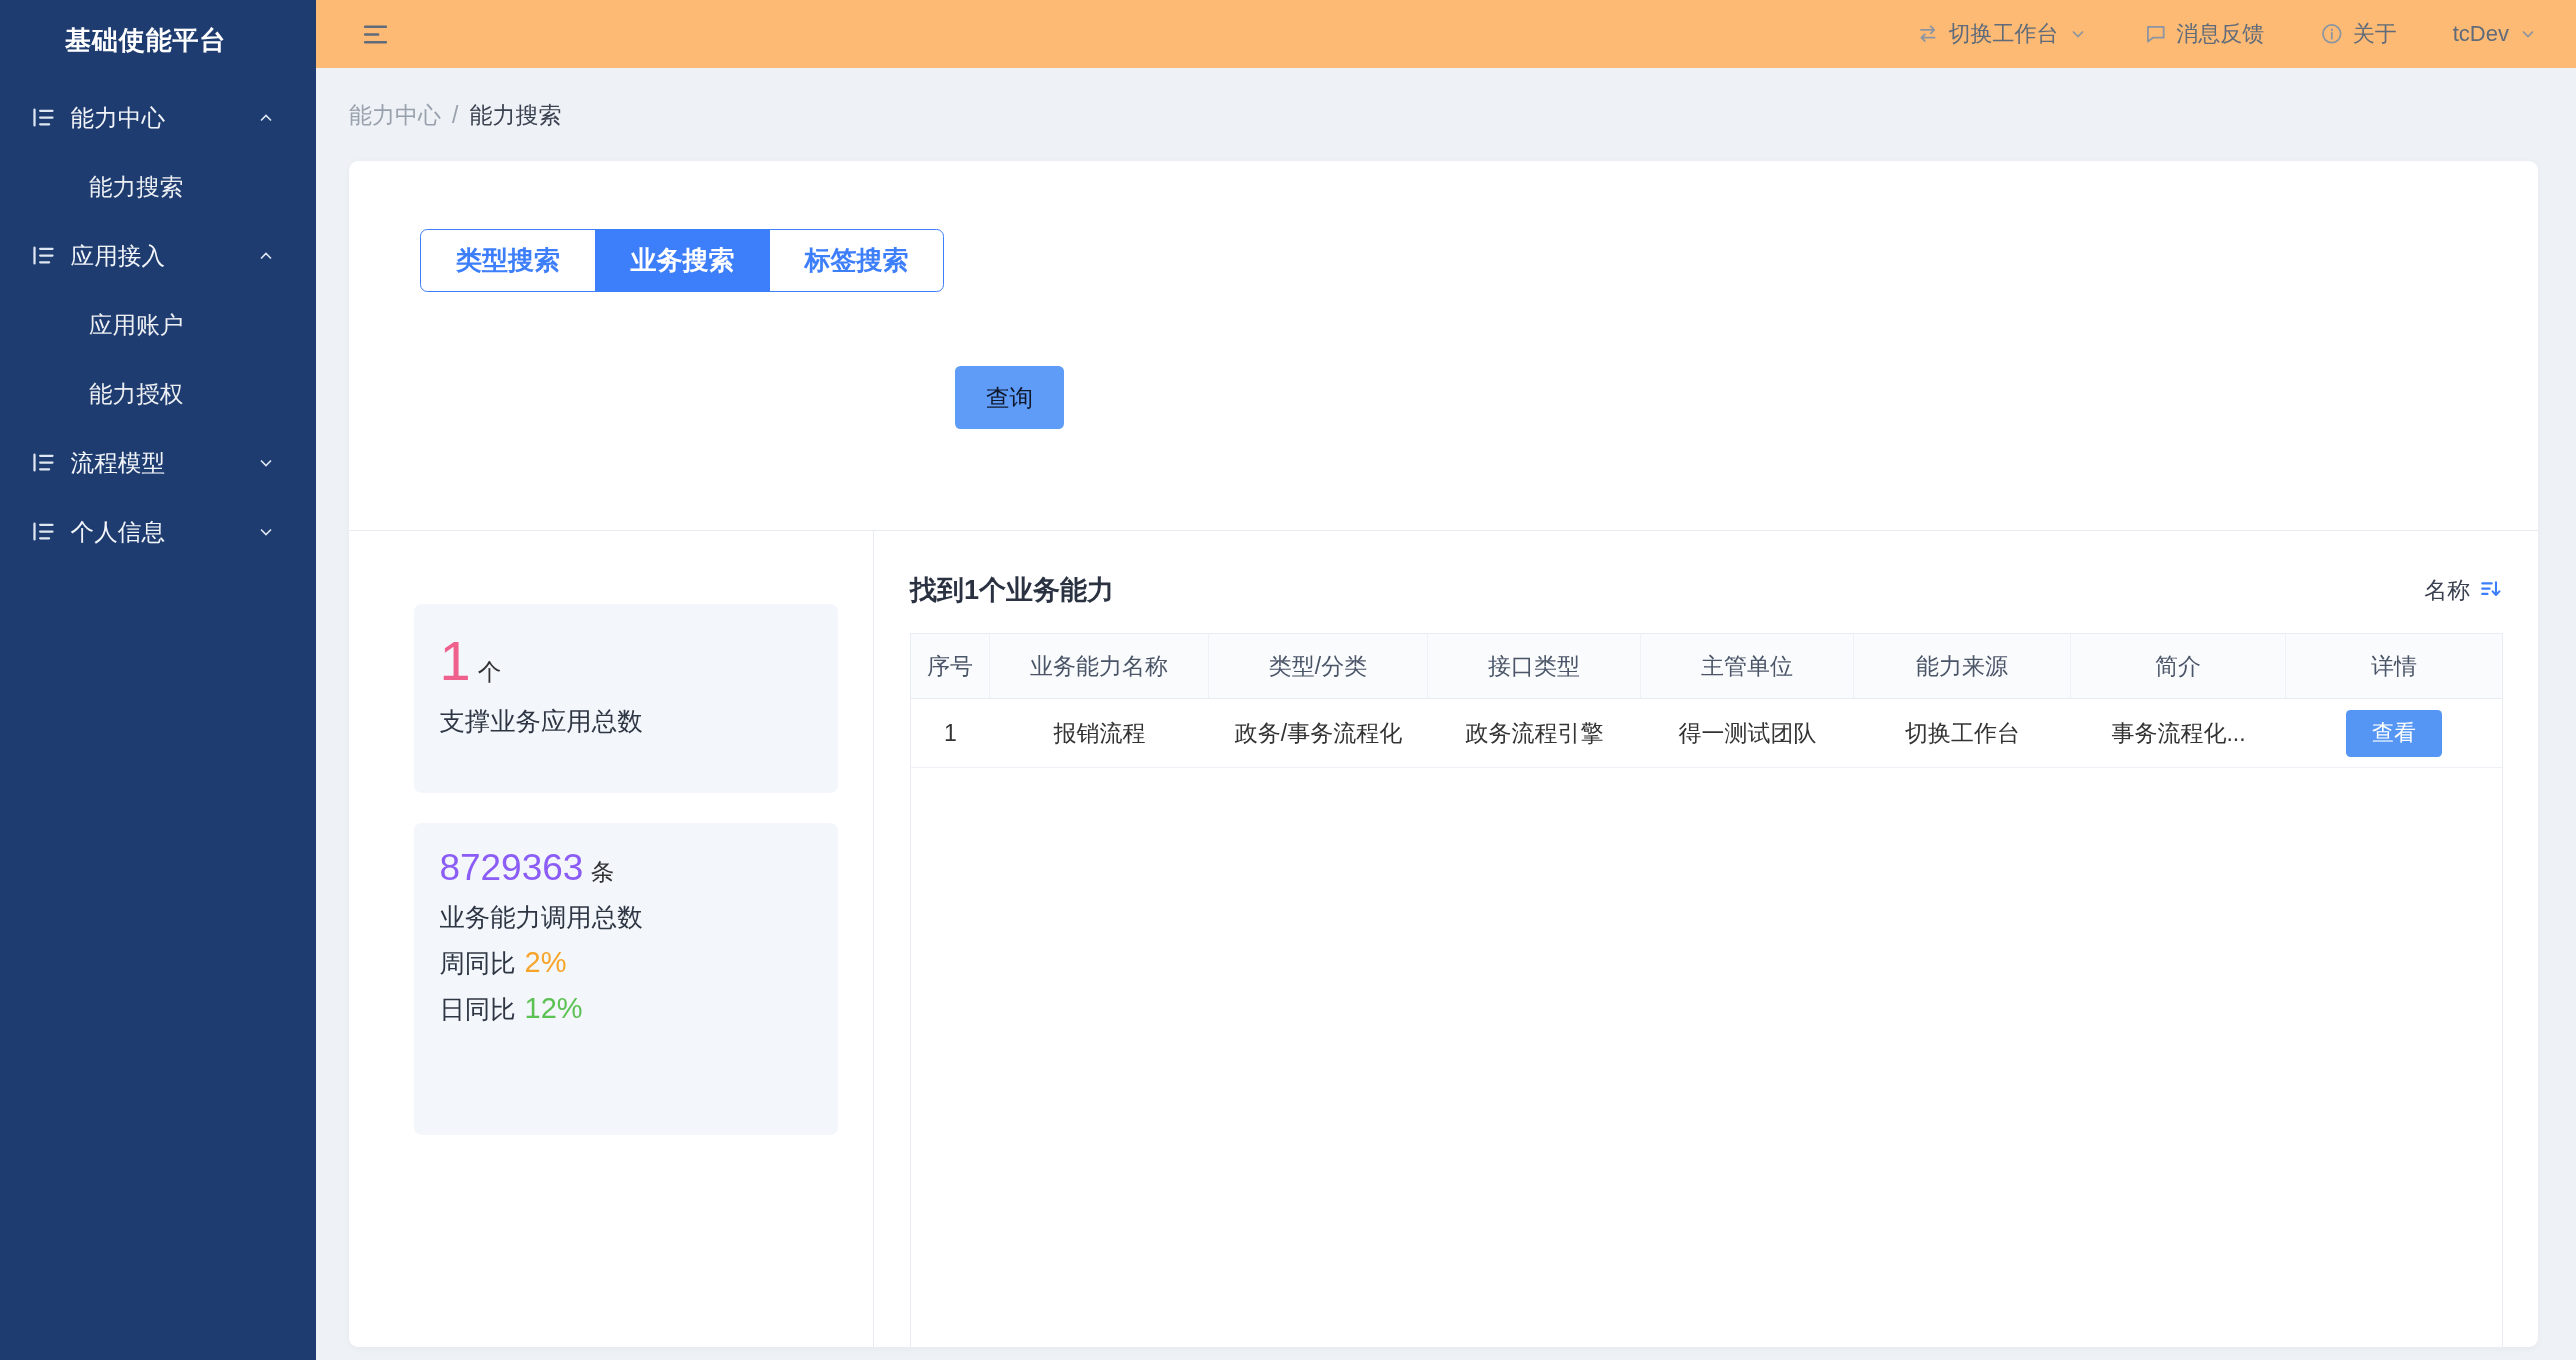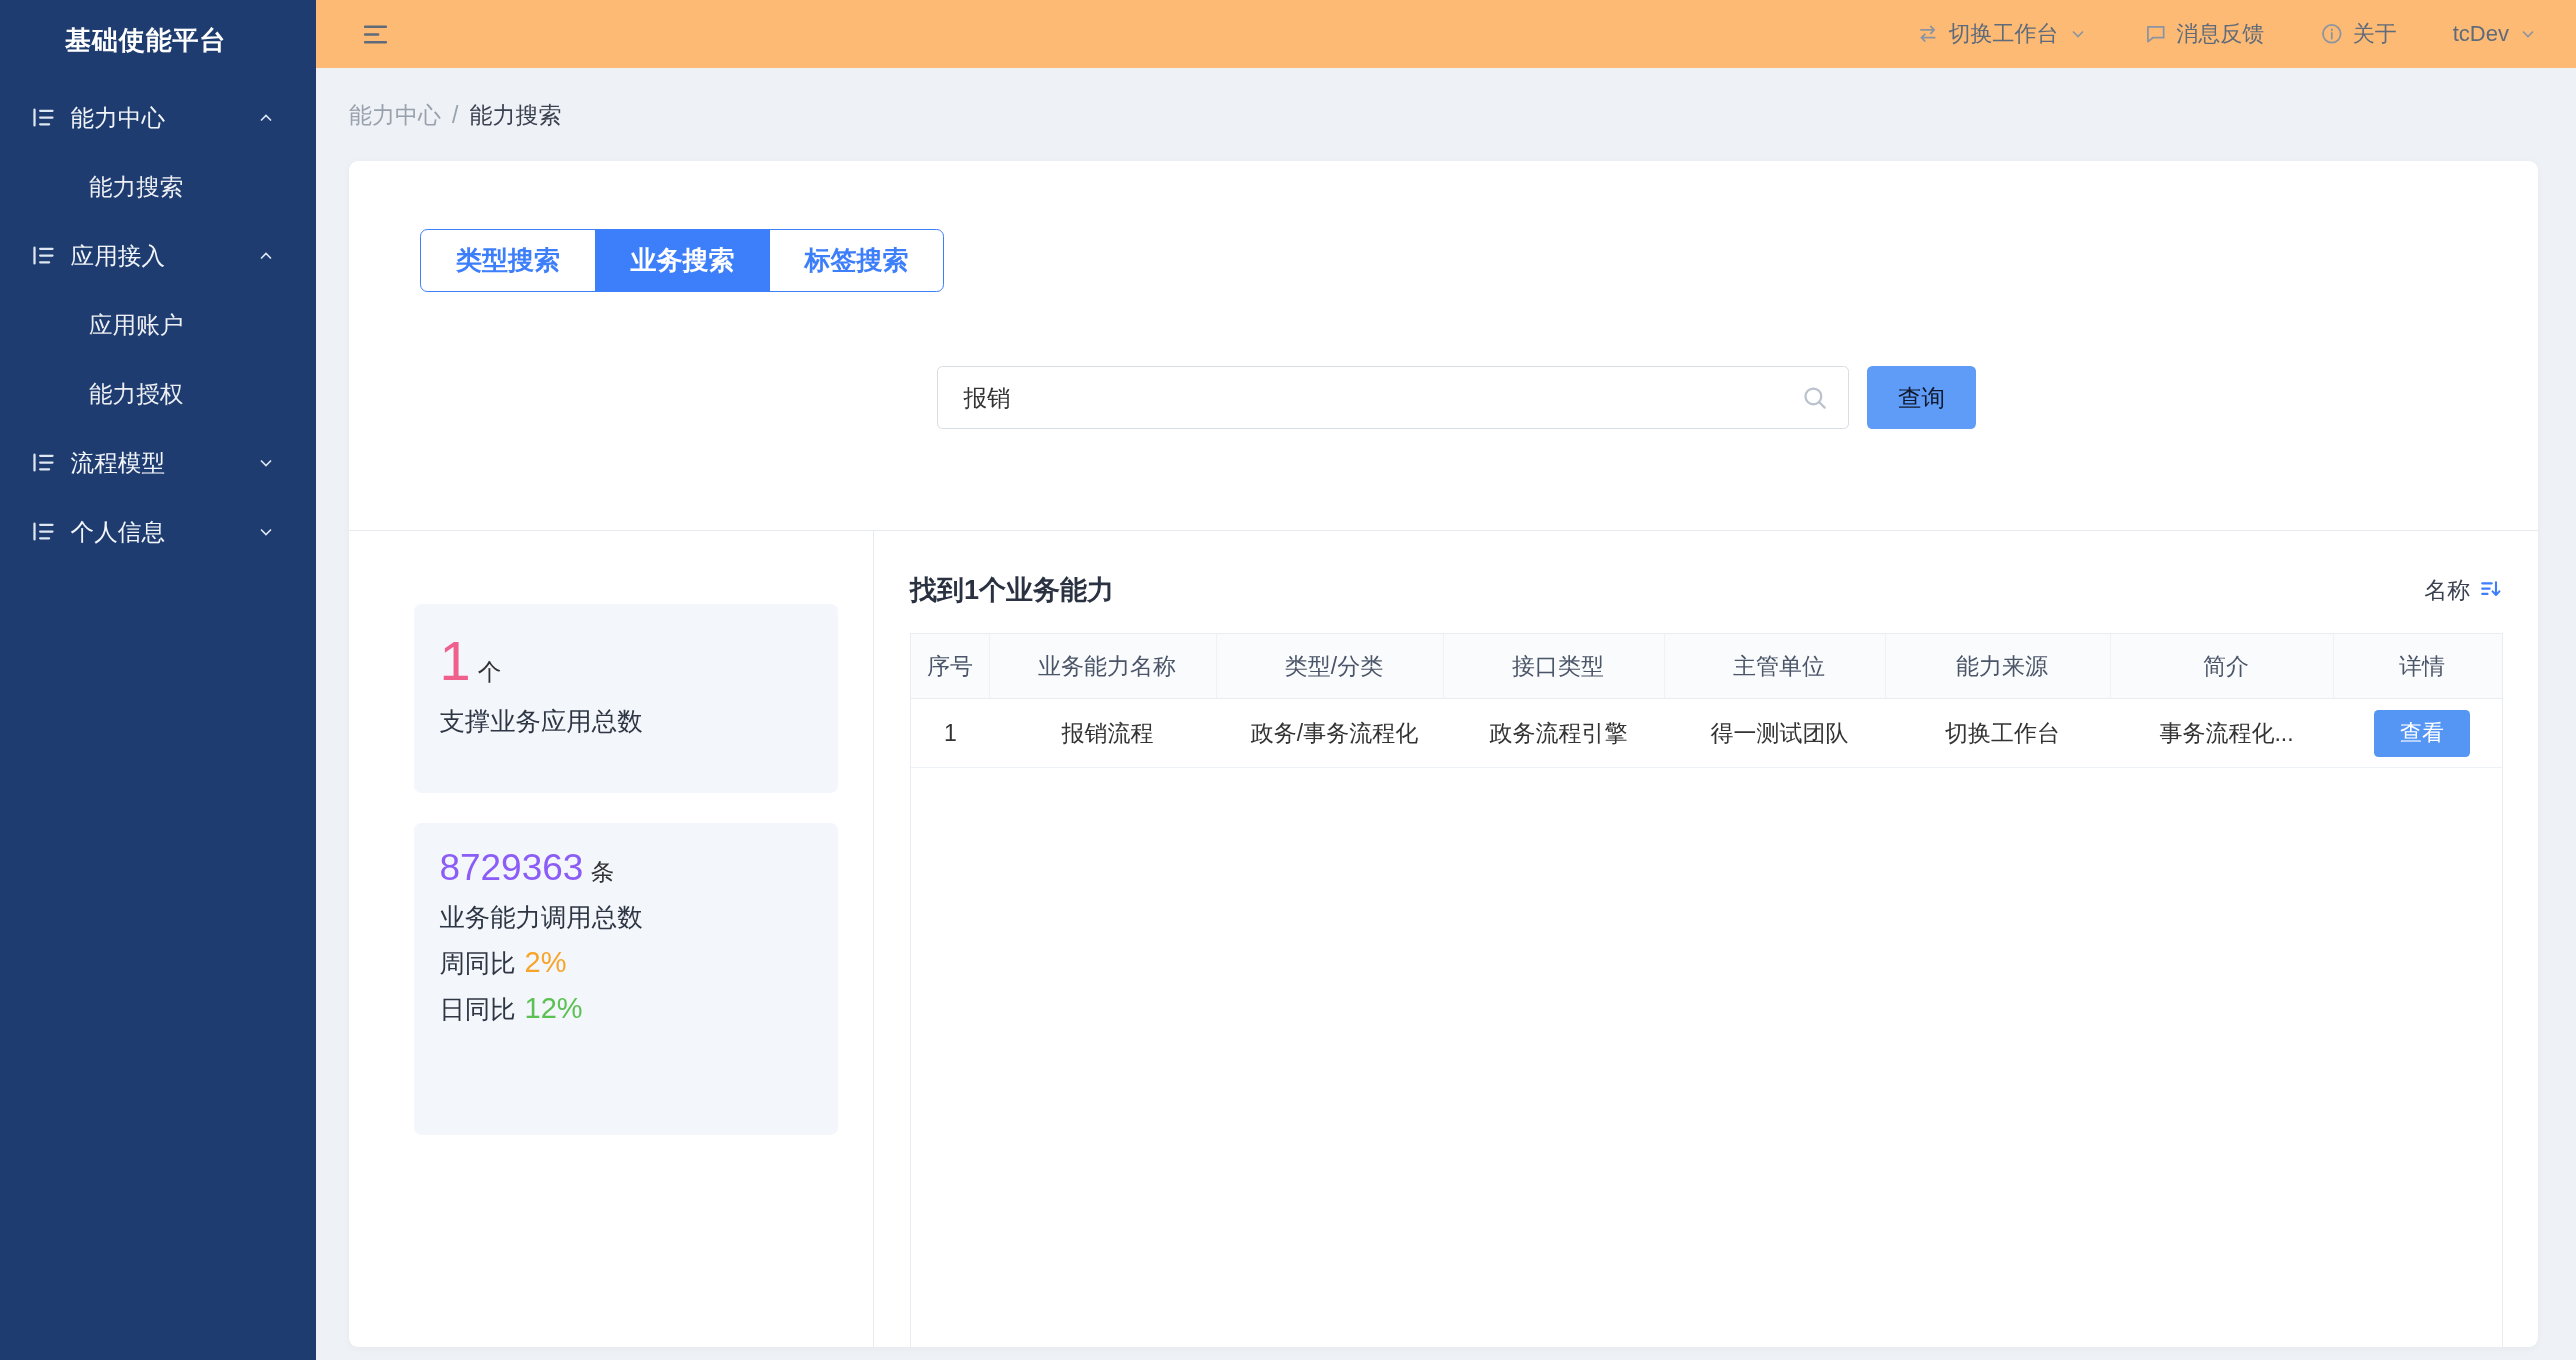--- a/index.html
+++ b/index.html
@@ -55,21 +55,21 @@
   .stat-label { font-size:25.4px; color:#2e3644; margin-top:12.7px; }
   .stat-line { font-size:25.4px; color:#2e3644; margin-top:11px; display:flex; align-items:baseline; gap:9px; }
   .val-orange { color:#f7a52a; font-size:29px; }
   .val-green { color:#5cc153; font-size:29px; }
   .results-col { flex:1; padding:41px 35px 0 36px; min-width:0; }
   .results-head { display:flex; align-items:center; justify-content:space-between; height:36px; }
   .results-title { font-size:27px; font-weight:700; color:#2a3140; }
   .sort-ctl { display:flex; align-items:center; gap:7.3px; font-size:23px; color:#3a4150; cursor:pointer; }
   .sort-ctl .sicon { display:flex; color:#3d7efb; }
   .table-wrap { margin-top:25.4px; border:0.9px solid #e9edf2; height:715px; }
-  .t-head, .t-row { display:grid; grid-template-columns:79px 219px 219px 213px 213px 217px 215px 1fr;gap:8px; }
+  .t-head, .t-row { display:grid; grid-template-columns:79px 219px 219px 213px 213px 217px 215px 1fr; }
   .t-head { background:#fafbfd; border-bottom:0.9px solid #e9edf2; height:65px; }
   .th { display:flex; align-items:center; justify-content:center; font-size:23px; color:#4a5568; font-weight:500; border-right:0.9px solid #eef1f5; }
   .th:last-child { border-right:none; }
   .t-row { height:69px; border-bottom:0.9px solid #eef1f5; }
   .td { display:flex; align-items:center; justify-content:center; font-size:23px; color:#333; overflow:hidden; white-space:nowrap; }
   .view-btn { background:#5596f5; color:#fff; border:none; border-radius:4.5px; font-size:22px; width:96px; height:47px; cursor:pointer; font-family:inherit; }
   svg { display:block; }
 </style>
 </head>
 <body>
@@ -204,29 +204,20 @@
   <div class="card">
 
     <div class="card-top">
       <div class="tabs">
         <div class="tab">类型搜索</div>
         <div class="tab active">业务搜索</div>
         <div class="tab">标签搜索</div>
       </div>
 
       <div class="search-row">
-        <div class="search-box">
-          <input type="text" value="报销" style="">
-          <span class="search-icon">
-            <svg width="27" height="27" viewBox="0 0 24 24">
-                <circle cx="11" cy="11" r="7" fill="none" stroke="currentColor" stroke-width="2"></circle>
-                <path d="M16.5 16.5 21 21" stroke="currentColor" stroke-width="2" stroke-linecap="round"></path>
-              </svg>
-          </span>
-        </div>
         <button class="query-btn">查询</button>
       </div>
     </div>
 
     <div class="card-bottom">
 
       <div class="stats-col">
         <div class="stat-card apps">
           <div class="num-line">
             <span class="num-pink">1</span>

